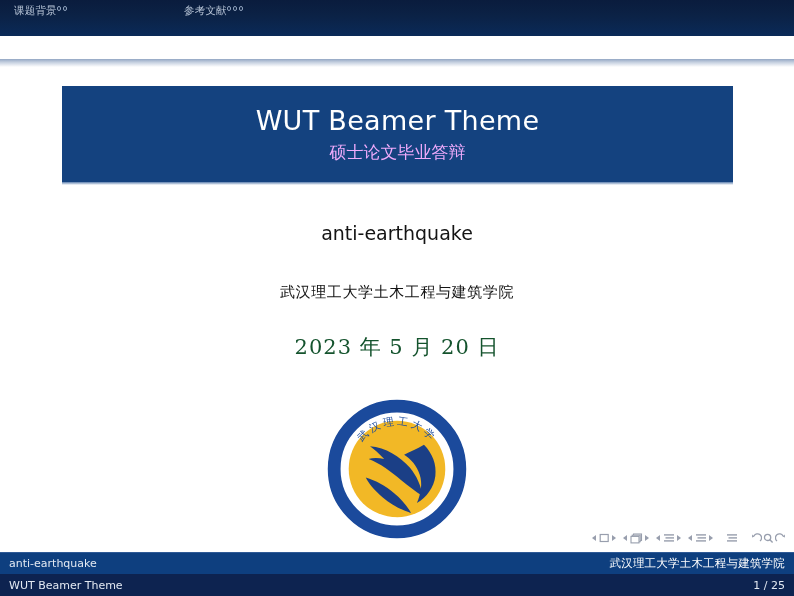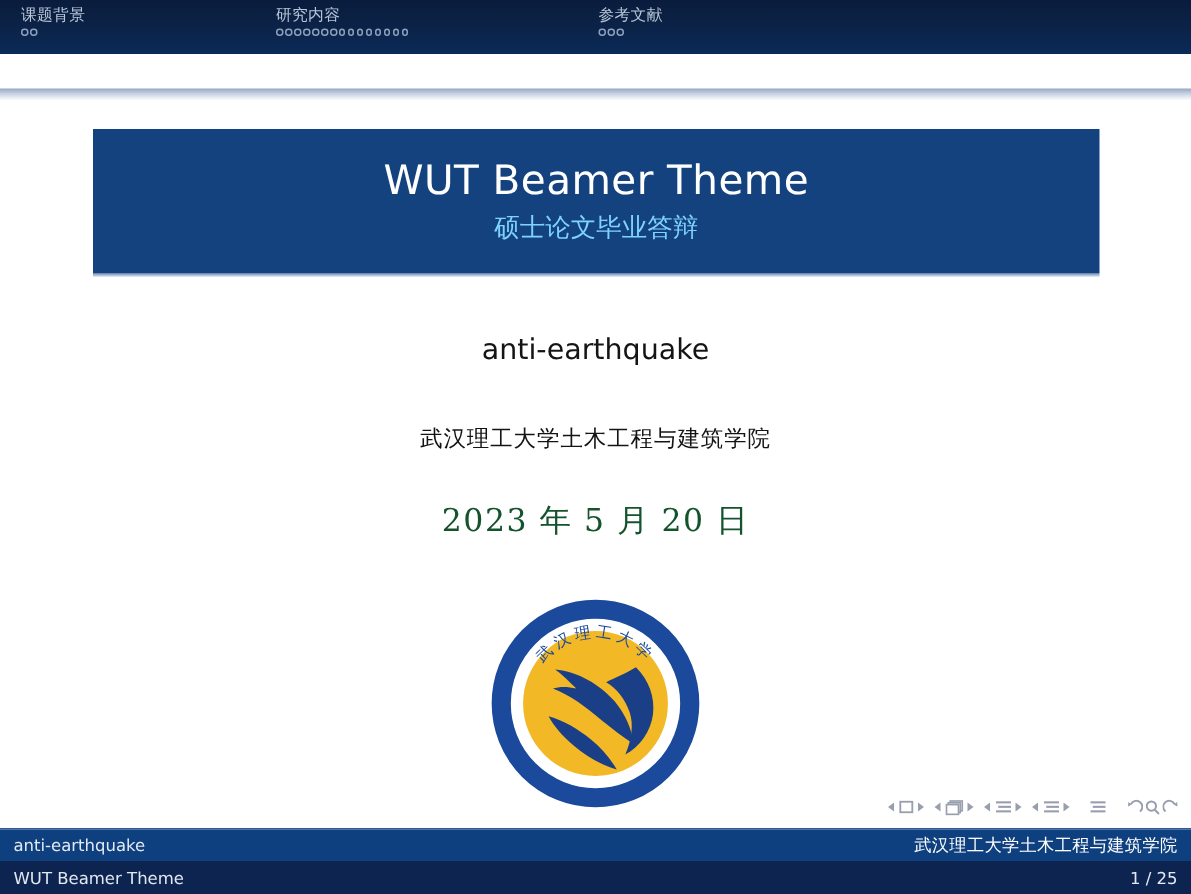--- a/index.html
+++ b/index.html
@@ -31,21 +31,21 @@
     display: flex;
     align-items: flex-start;
     padding-top: 4px;
     box-sizing: border-box;
   }
   .nav-section {
     box-sizing: border-box;
     padding-left: 14px;
     color: #a8b6cc;
     display: flex;
-    flex-direction: column;
+    flex-direction: row;
     align-items: flex-start;
   }
   .nav-label {
     font-size: 10.5px;
     line-height: 13px;
     letter-spacing: 0.2px;
     color: #b9c6d8;
     white-space: nowrap;
     font-family: "DejaVu Sans", "Liberation Sans", sans-serif;
   }
@@ -94,21 +94,21 @@
   }
   #title-main {
     color: #ffffff;
     font-size: 27px;
     line-height: 34px;
     font-weight: normal;
     letter-spacing: 0.3px;
     font-family: "DejaVu Sans", "Liberation Sans", sans-serif;
   }
   #title-sub {
-    color: #7dd3fc;
+    color: #f0abfc;
     font-size: 17px;
     line-height: 24px;
     margin-top: 2px;
     font-family: "DejaVu Serif", "Liberation Serif", serif;
   }
   #titleblock-shadow {
     position: absolute;
     left: 62px;
     top: 182px;
     width: 671px;
@@ -227,40 +227,20 @@
 </style>
 </head>
 <body>
 
 <div id="headline"></div>
 
 <div id="navbar">
     <div class="nav-section" style="width: 170px;">
       <div class="nav-label">课题背景</div>
       <div class="nav-dots">
-        <span class="nav-dot"></span>
-        <span class="nav-dot"></span>
-      </div>
-    </div>
-    <div class="nav-section" style="width: 215px;">
-      <div class="nav-label">研究内容</div>
-      <div class="nav-dots">
-        <span class="nav-dot"></span>
-        <span class="nav-dot"></span>
-        <span class="nav-dot"></span>
-        <span class="nav-dot"></span>
-        <span class="nav-dot"></span>
-        <span class="nav-dot"></span>
-        <span class="nav-dot"></span>
-        <span class="nav-dot"></span>
-        <span class="nav-dot"></span>
-        <span class="nav-dot"></span>
-        <span class="nav-dot"></span>
-        <span class="nav-dot"></span>
-        <span class="nav-dot"></span>
         <span class="nav-dot"></span>
         <span class="nav-dot"></span>
       </div>
     </div>
     <div class="nav-section" style="width: 84px;">
       <div class="nav-label">参考文献</div>
       <div class="nav-dots">
         <span class="nav-dot"></span>
         <span class="nav-dot"></span>
         <span class="nav-dot"></span>

